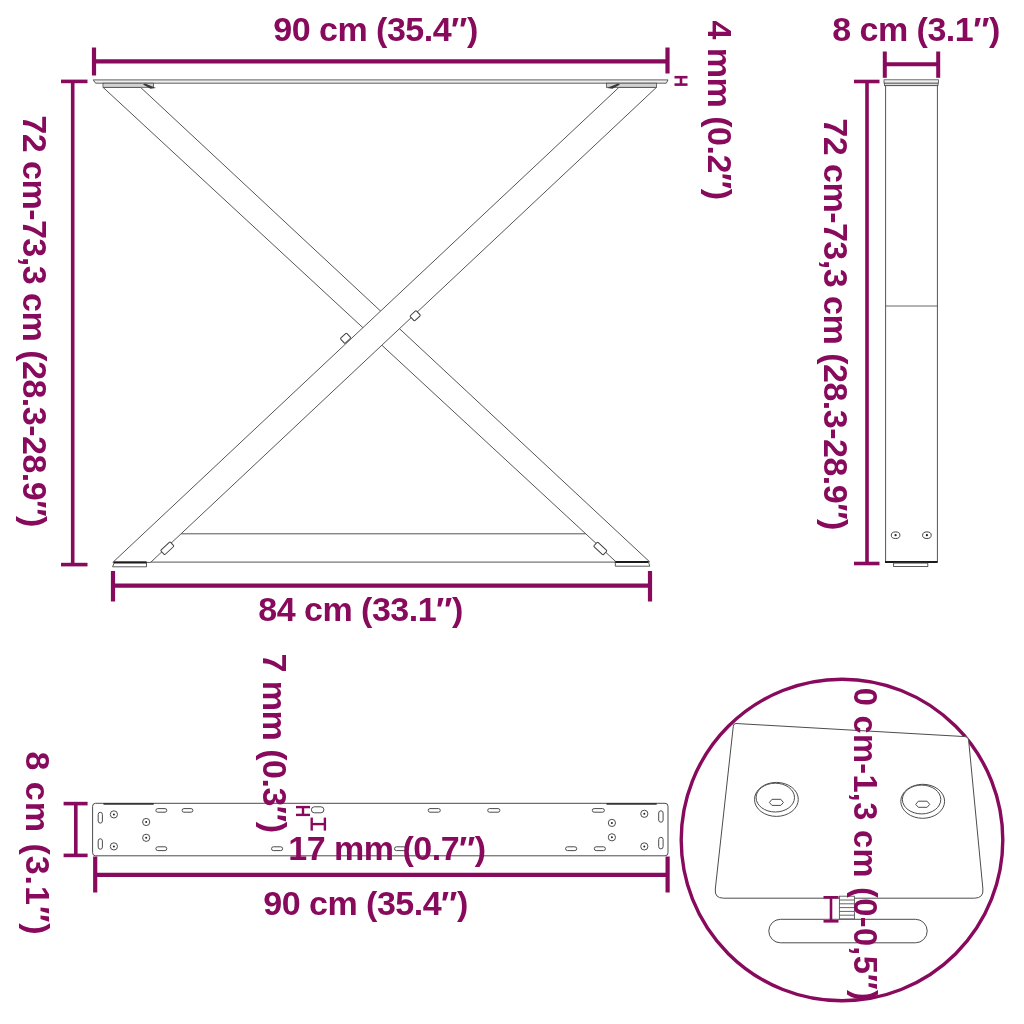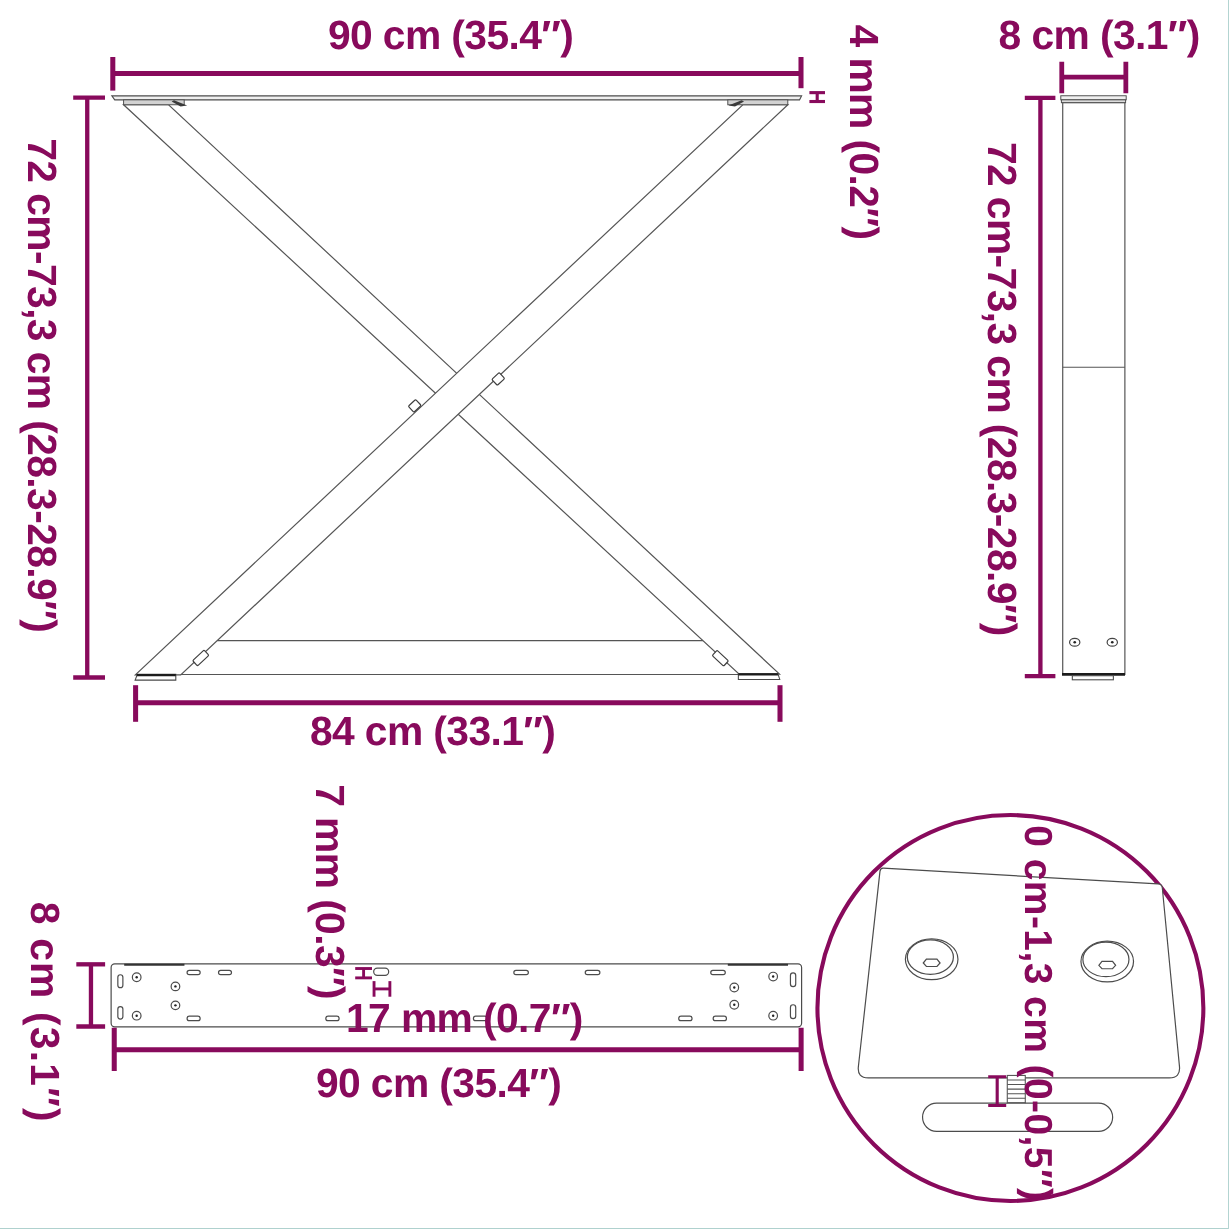--- a/index.html
+++ b/index.html
@@ -1,16 +1,16 @@
 <!DOCTYPE html>
 <html><head>
 <meta charset="utf-8">
 <style>
   html,body{margin:0;padding:0;background:#ffffff;}
-  .wrap{width:1024px;height:1024px;position:relative;background:#0f766e;}
+  .wrap{width:1024px;height:1024px;position:relative;background:#fef9c3;}
   text{font-family:"Liberation Sans",sans-serif;font-weight:bold;fill:#880A5C;font-size:34px;letter-spacing:-0.5px;}
 </style>
 </head>
 <body>
 <div class="wrap">
 <svg width="1024" height="1024" viewBox="0 0 1024 1024">
 
 <rect x="0" y="0" width="1024" height="1024" fill="#ffffff"></rect>
 
 <g stroke="#555555" stroke-width="1" fill="#ffffff">

